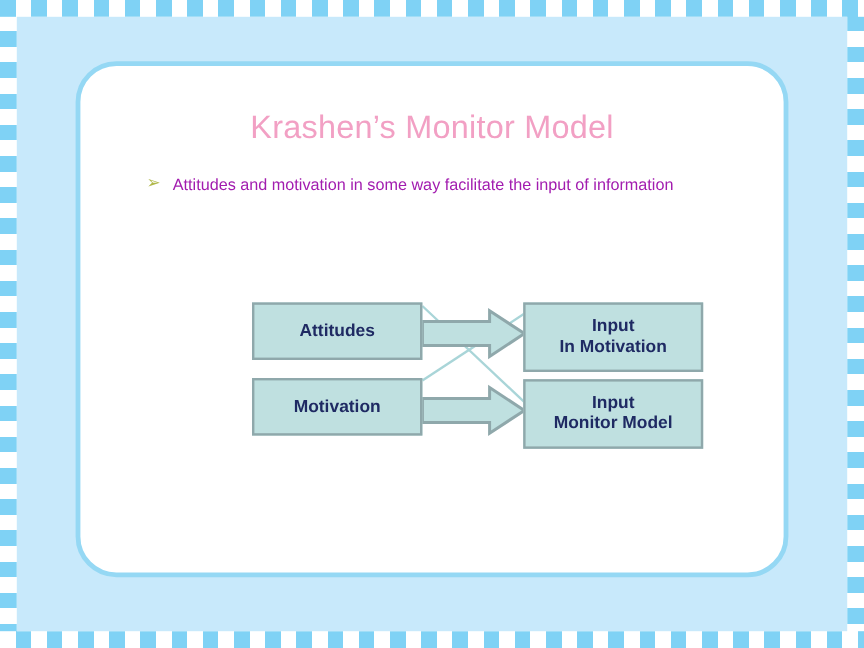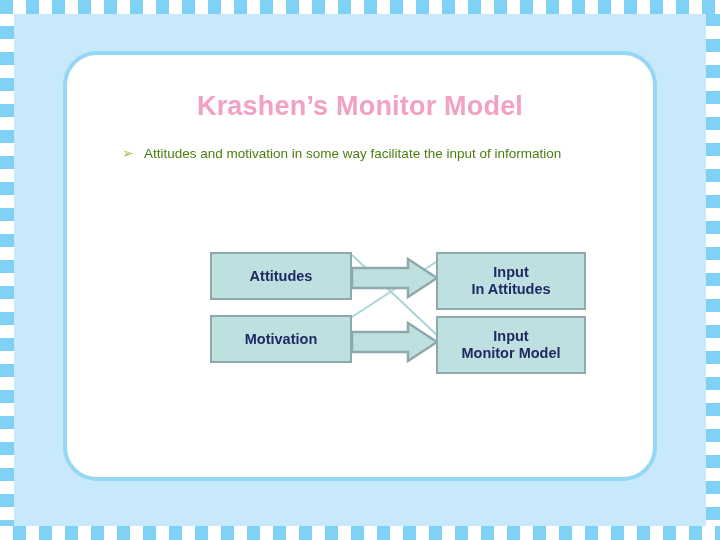--- a/index.html
+++ b/index.html
@@ -84,21 +84,21 @@
   
   .slide-title {
     position: absolute;
     left: 0;
     top: 36px;
     width: 100%;
     text-align: center;
     color: #f2a0c4;
     font-family: "Liberation Sans", sans-serif;
     font-size: 27px;
-    font-weight: 700;
+    font-weight: 400;
     letter-spacing: 0.2px;
     white-space: nowrap;
   }
 
   
   .bullet-row {
     position: absolute;
     left: 55px;
     top: 89px;
     width: 470px;
@@ -108,21 +108,21 @@
   .bullet-marker {
     flex: 0 0 auto;
     width: 22px;
     color: #b0b84a;
     font-size: 14px;
     line-height: 19px;
     font-family: "DejaVu Sans", sans-serif;
   }
   .bullet-text {
     flex: 1 1 auto;
-    color: #4d7c0f;
+    color: #a21caf;
     font-size: 13.5px;
     line-height: 19px;
     font-family: "Liberation Sans", sans-serif;
   }
 
   
   .diagram {
     position: absolute;
     left: 0;
     top: 0;
@@ -184,21 +184,21 @@
       </svg>
     </div>
 
     <div class="node-box box-attitudes">Attitudes</div>
 
     <div class="node-box box-motivation">Motivation</div>
 
     <div class="node-box box-input-mon">
       <div>
         <div>Input</div>
-        <div>In Attitudes</div>
+        <div>In Motivation</div>
       </div>
     </div>
 
     <div class="node-box box-input-free">
       <div>
         <div>Input</div>
         <div>Monitor Model</div>
       </div>
     </div>
 

